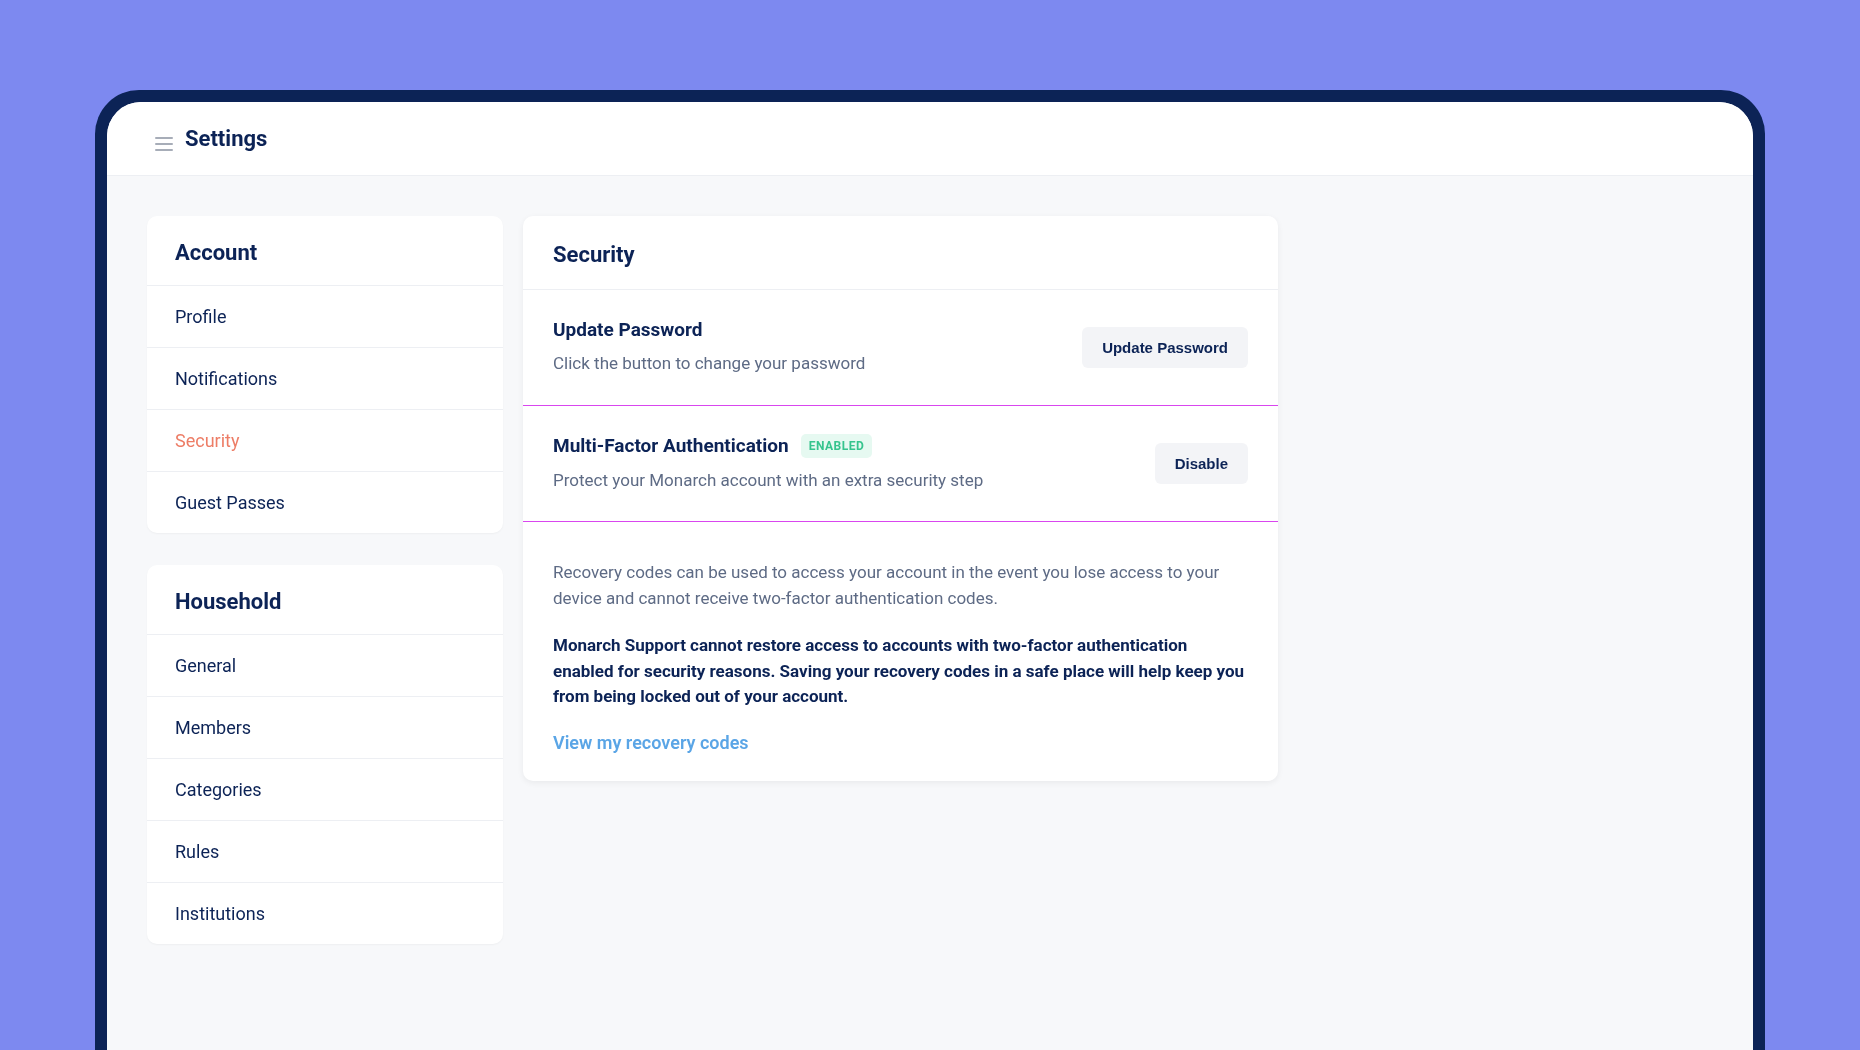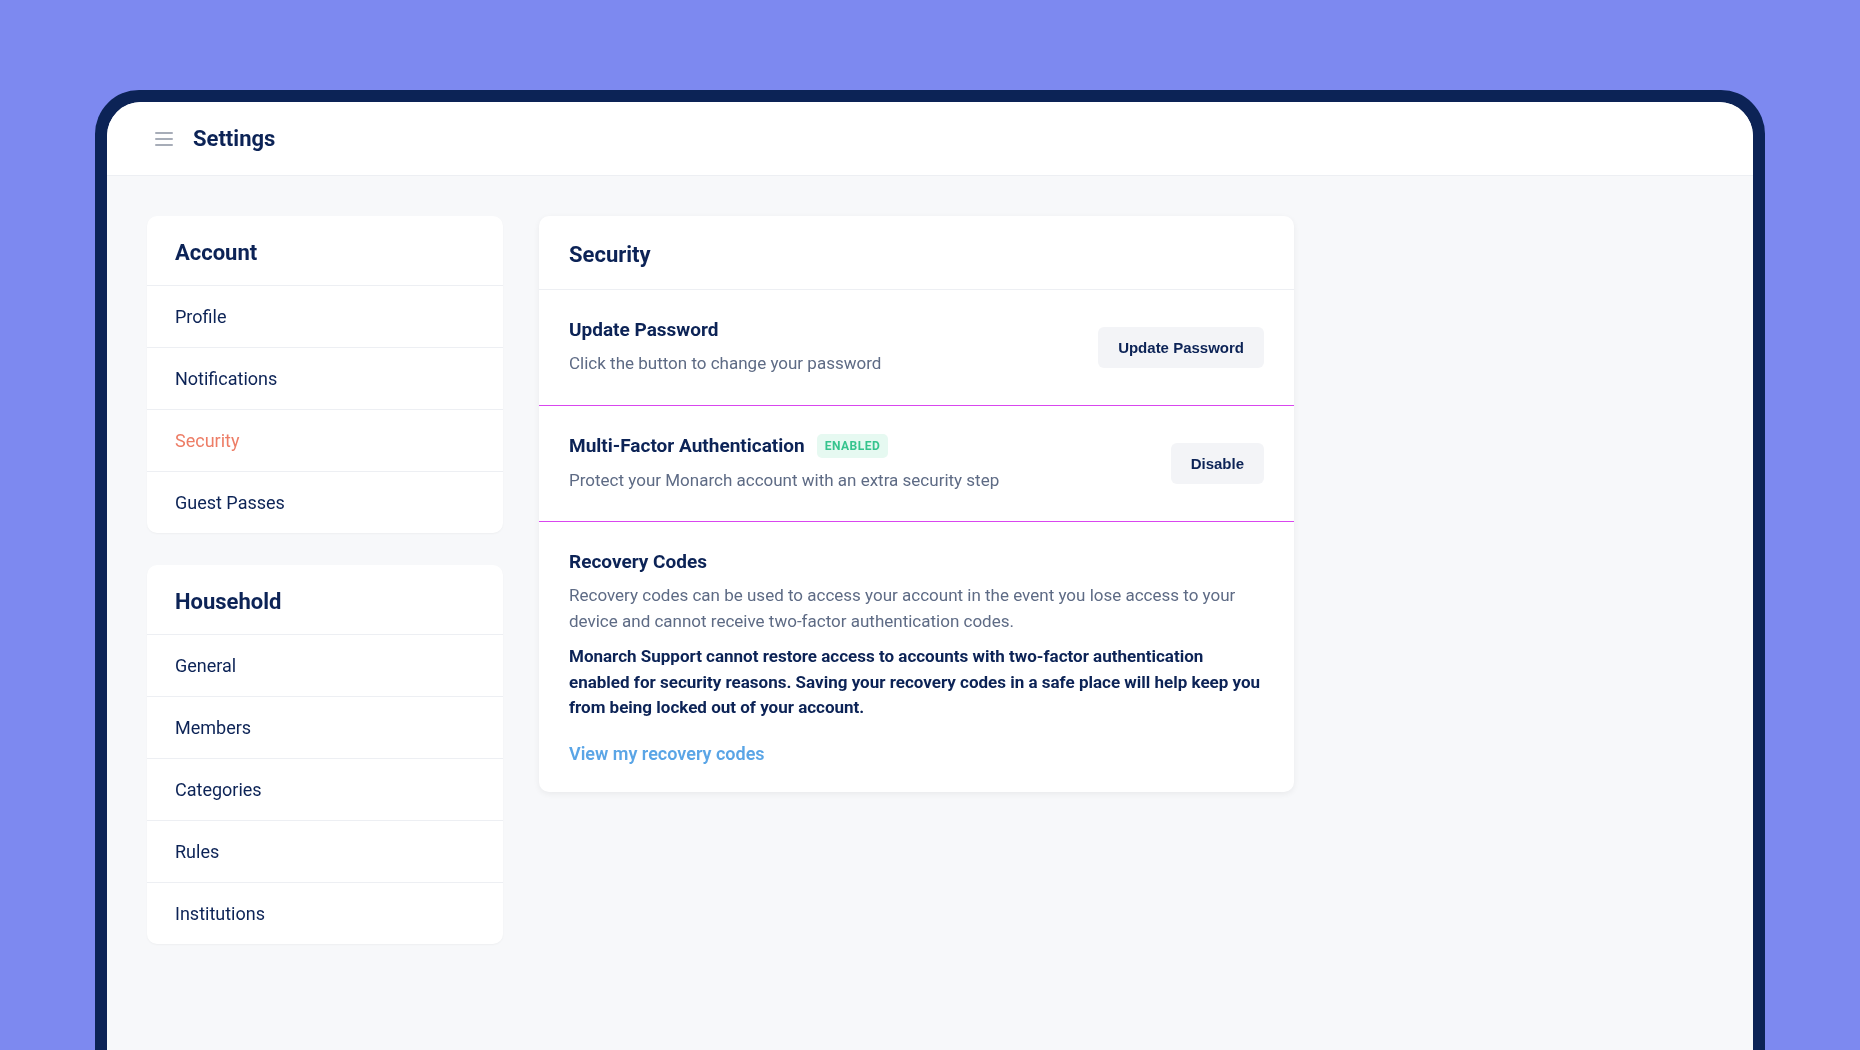--- a/index.html
+++ b/index.html
@@ -27,22 +27,22 @@
       border-radius: 34px 34px 0 0;
       height: 100%;
       overflow: hidden;
       display: flex;
       flex-direction: column;
     }
     .topbar {
       background: #ffffff;
       padding: 24px 48px;
       display: flex;
-      align-items: center;
-      gap: 20px;
+      align-items: flex-end;
+      gap: 12px;
       border-bottom: 1px solid #edeff3;
     }
     .menu-icon {
       display: flex;
       flex-direction: column;
       gap: 4px;
       cursor: pointer;
     }
     .menu-icon span {
       display: block;
@@ -51,21 +51,21 @@
       background: #a7adb8;
       border-radius: 1px;
     }
     .topbar-title {
       font-size: 22px;
       font-weight: 700;
       color: #0c2356;
     }
     .content {
       display: flex;
-      gap: 36px;
+      gap: 20px;
       padding: 40px 40px 0 40px;
       flex: 1;
       overflow: hidden;
     }
     .sidebar {
       width: 356px;
       display: flex;
       flex-direction: column;
       gap: 32px;
     }
@@ -135,21 +135,21 @@
     }
     .section-sub {
       font-size: 17px;
       color: #5e6b85;
       margin-top: 10px;
       line-height: 1.5;
     }
     .section-sub.bold {
       font-weight: 700;
       color: #0c2356;
-      margin-top: 10px;
+      margin-top: 22px;
     }
     .badge {
       display: inline-block;
       background: #e6f9f1;
       color: #36c48e;
       font-size: 12px;
       font-weight: 700;
       letter-spacing: 0.5px;
       padding: 5px 8px;
       border-radius: 5px;
@@ -230,21 +230,20 @@
               <div class="section-title">
                 <span>Multi-Factor Authentication</span>
                 <span class="badge">ENABLED</span>
               </div>
               <div class="section-sub">Protect your Monarch account with an extra security step</div>
             </div>
             <button class="btn">Disable</button>
           </div>
 
           <div class="section block">
-            <div class="section-title">Recovery Codes</div>
             <div class="section-sub">Recovery codes can be used to access your account in the event you lose access to your device and cannot receive two-factor authentication codes.</div>
             <div class="section-sub bold">Monarch Support cannot restore access to accounts with two-factor authentication enabled for security reasons. Saving your recovery codes in a safe place will help keep you from being locked out of your account.</div>
             <a class="link">View my recovery codes</a>
           </div>
 
         </div>
       </div>
 
     </div>
 

